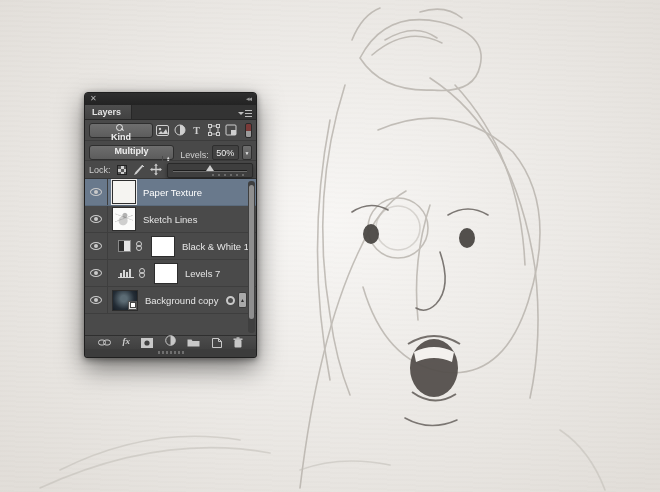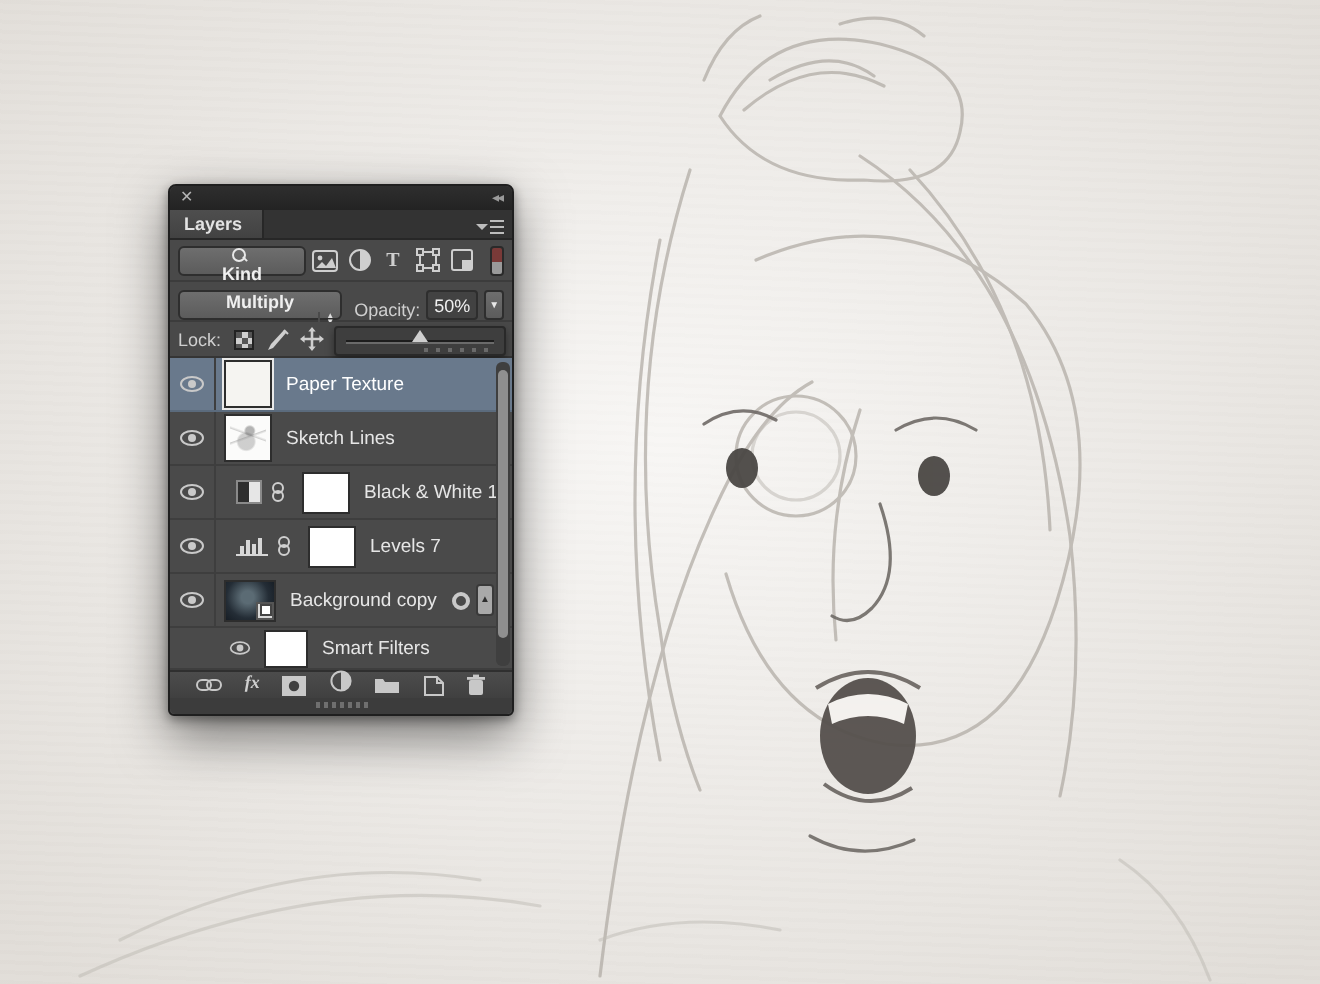--- a/index.html
+++ b/index.html
@@ -218,21 +218,21 @@
   </div>
 
   <div class="ctl blend-row">
     <div class="dropdown dd-blend">
       <span>Multiply</span>
       <span class="stepper">
           <span>▲</span>
           <span>▼</span>
         </span>
     </div>
-    <span class="op-label">Opacity:</span>
+    <span class="op-label">Levels:</span>
     <span class="op-value">50%</span>
     <span class="op-arrow">▼</span>
   </div>
 
   <div class="ctl lock-row">
     <span class="lock-label">Lock:</span>
     <span class="lk">
         <span class="checker"></span>
       </span>
     <span class="lk">
@@ -331,27 +331,20 @@
         <div class="thumb photo">
           <span class="badge"></span>
         </div>
         <span class="lname">Background copy</span>
         <span class="row-right">
           <span class="donut"></span>
           <span class="collapse-btn">▲</span>
         </span>
       </div>
 
-      <div class="row h21 indent1">
-        <span class="eye sm">
-            <i></i>
-          </span>
-        <div class="thumb mask"></div>
-        <span class="lname">Smart Filters</span>
-      </div>
 
     </div>
     <div class="vscroll">
       <span class="vthumb"></span>
     </div>
   </div>
 
   <div class="toolbar">
     <span class="tbtn">
       <svg width="13" height="7" viewBox="0 0 13 7">

